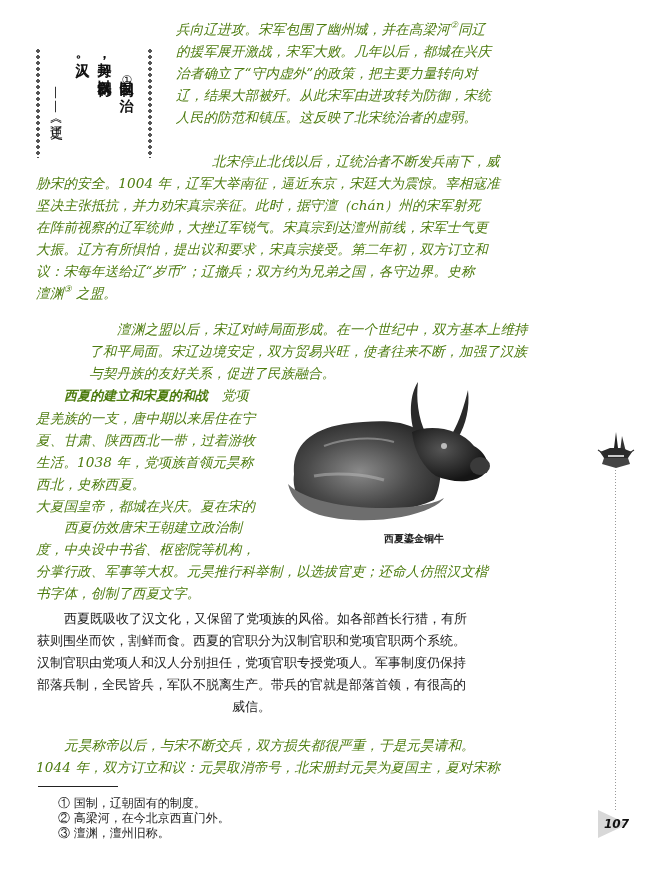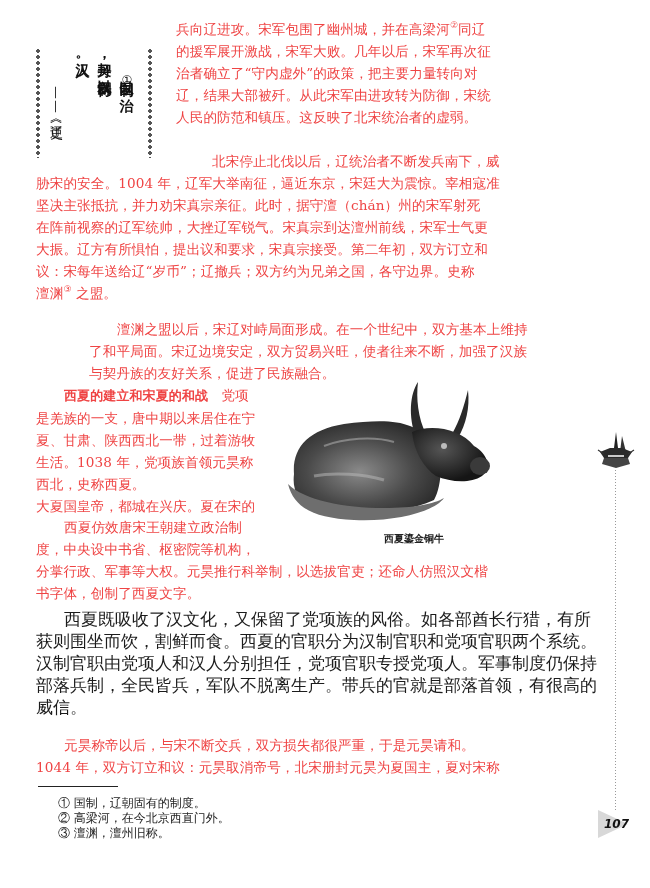--- a/index.html
+++ b/index.html
@@ -31,36 +31,36 @@
     }
     .vcol.c1 { left: 86px; top: 22px; }
     .vcol.c2 { left: 64px; top: 4px; }
     .vcol.c3 { left: 42px; top: 4px; }
     .vcol.src { left: 16px; top: 38px; font-weight: normal; font-size: 13px; }
     .vcol .circ { font-weight: normal; font-size: 12px; }
 
     
     .para {
       position: absolute; font-size: 13.6px; line-height: 22px;
-      letter-spacing: 0.1px; color: #ef4444; text-align: justify;
+      letter-spacing: 0.1px; color: #4d7c0f; text-align: justify; font-style: italic;
     }
     .para .line { display: block; white-space: nowrap; }
     .sup { font-size: 9px; vertical-align: super; line-height: 0; }
     .bold-lead { font-weight: bold; font-family: "DejaVu Sans", "Liberation Sans", sans-serif; font-size: 13px; }
 
     .p1 { left: 176px; top: 18px; }
     .p2 { left: 36px; top: 150px; }
     .p3 { left: 53px; top: 318px; margin-left: 36px; }
     .p4 { left: 36px; top: 384px; }
     .p5 { left: 36px; top: 516px; }
 
     .box-para {
       position: absolute; left: 36px; top: 608px;
       font-family: "DejaVu Sans", "Liberation Sans", sans-serif;
-      font-size: 17px; line-height: 22px; color: #1c1c1c;
+      font-size: 13px; line-height: 22px; color: #1c1c1c; text-align: center;
     }
     .box-para .line { display: block; white-space: nowrap; }
 
     .p6 { left: 36px; top: 734px; }
 
     
     .figure { position: absolute; left: 284px; top: 376px; width: 246px; height: 170px; }
     .ox-img { position: absolute; left: 0; top: 0; width: 246px; height: 150px; }
     .caption {
       position: absolute; left: 72px; top: 156px; font-size: 10px;
@@ -96,21 +96,21 @@
     <div class="ornament left"></div>
     <div class="ornament right"></div>
     <div class="vcol c1"><span>以国制</span><span class="circ">①</span><span>治</span></div>
     <div class="vcol c2">契丹，以汉制待</div>
     <div class="vcol c3">汉人。</div>
     <div class="vcol src">——《辽史》</div>
   </div>
 
   <div class="para p1">
     <span class="line"><span>兵向辽进攻。宋军包围了幽州城，并在高梁河</span><span class="sup">②</span><span>同辽</span></span>
-    <span class="line">的援军展开激战，宋军大败。几年以后，宋军再次征</span>
+    <span class="line">的援军展开激战，宋军大败。几年以后，都城在兴庆</span>
     <span class="line">治者确立了“守内虚外”的政策，把主要力量转向对</span>
     <span class="line">辽，结果大部被歼。从此宋军由进攻转为防御，宋统</span>
     <span class="line">人民的防范和镇压。这反映了北宋统治者的虚弱。</span>
   </div>
 
   <div class="para p2">
     <span class="line" style="padding-left:176px">北宋停止北伐以后，辽统治者不断发兵南下，威</span>
     <span class="line">胁宋的安全。1004 年，辽军大举南征，逼近东京，宋廷大为震惊。宰相寇准</span>
     <span class="line">坚决主张抵抗，并力劝宋真宗亲征。此时，据守澶（chán）州的宋军射死</span>
     <span class="line">在阵前视察的辽军统帅，大挫辽军锐气。宋真宗到达澶州前线，宋军士气更</span>

